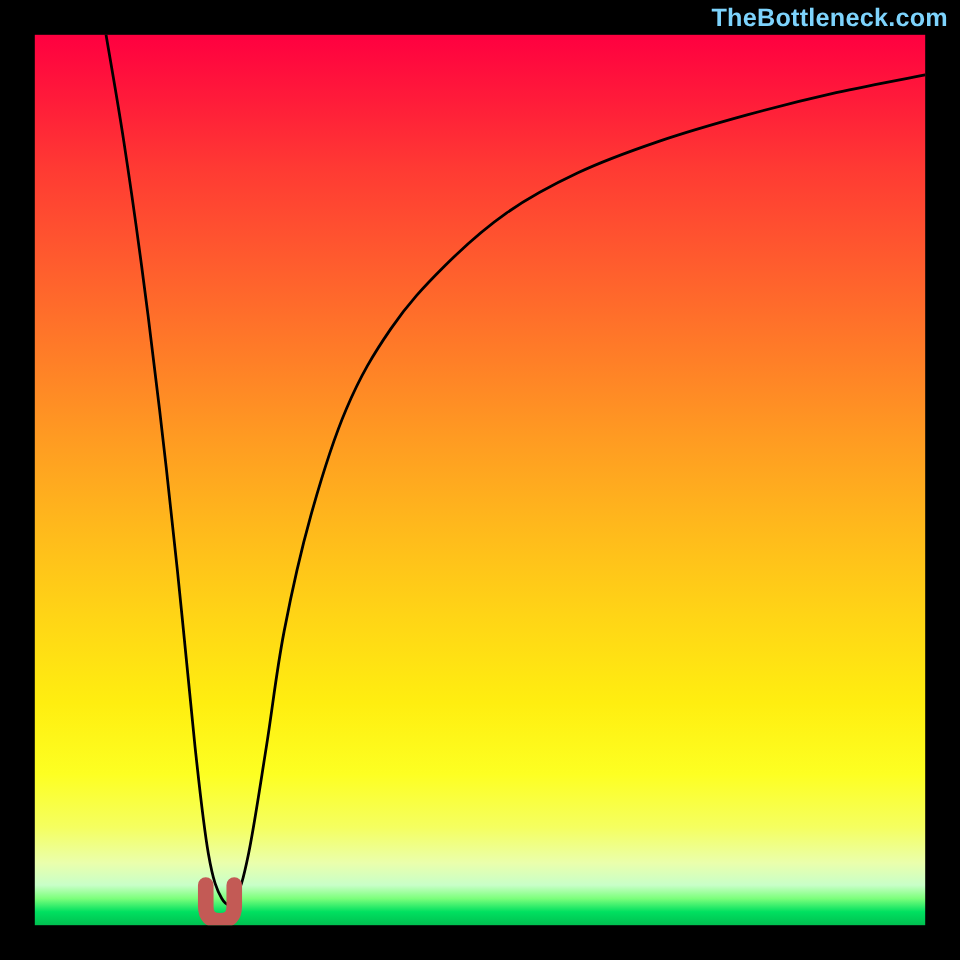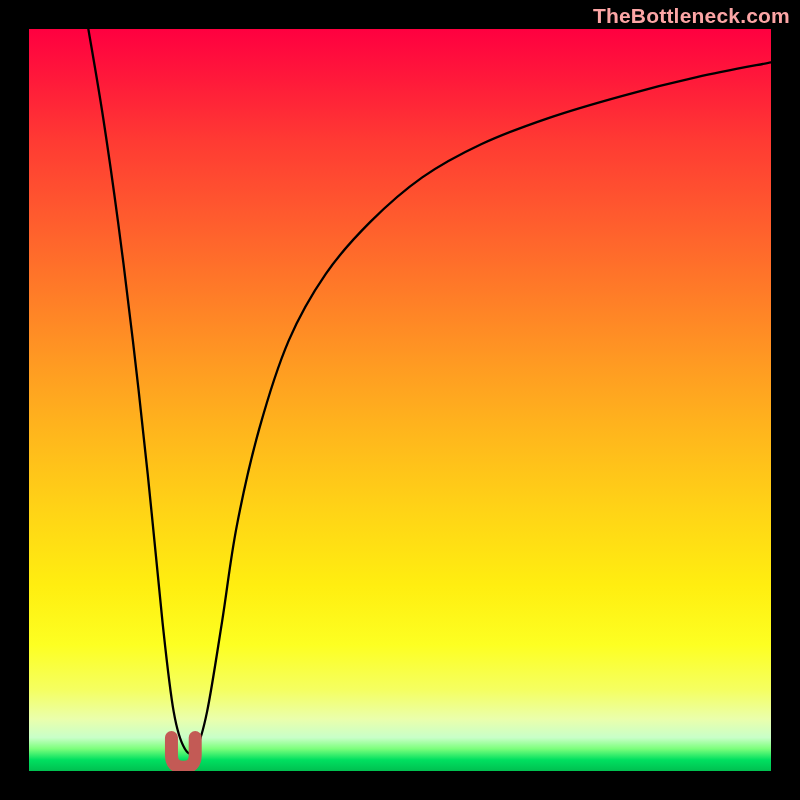--- a/index.html
+++ b/index.html
@@ -43,21 +43,21 @@
       #00c050 100%
     );
   }
   .watermark {
     position: absolute;
     top: 4px;
     right: 10px;
     font-family: Arial, Helvetica, sans-serif;
     font-size: 21px;
     font-weight: 600;
-    color: #fca5a5;
+    color: #7dd3fc;
     letter-spacing: 0.2px;
   }
   svg.curve {
     position: absolute;
     left: 0;
     top: 0;
     width: 742px;
     height: 742px;
   }
 </style>

